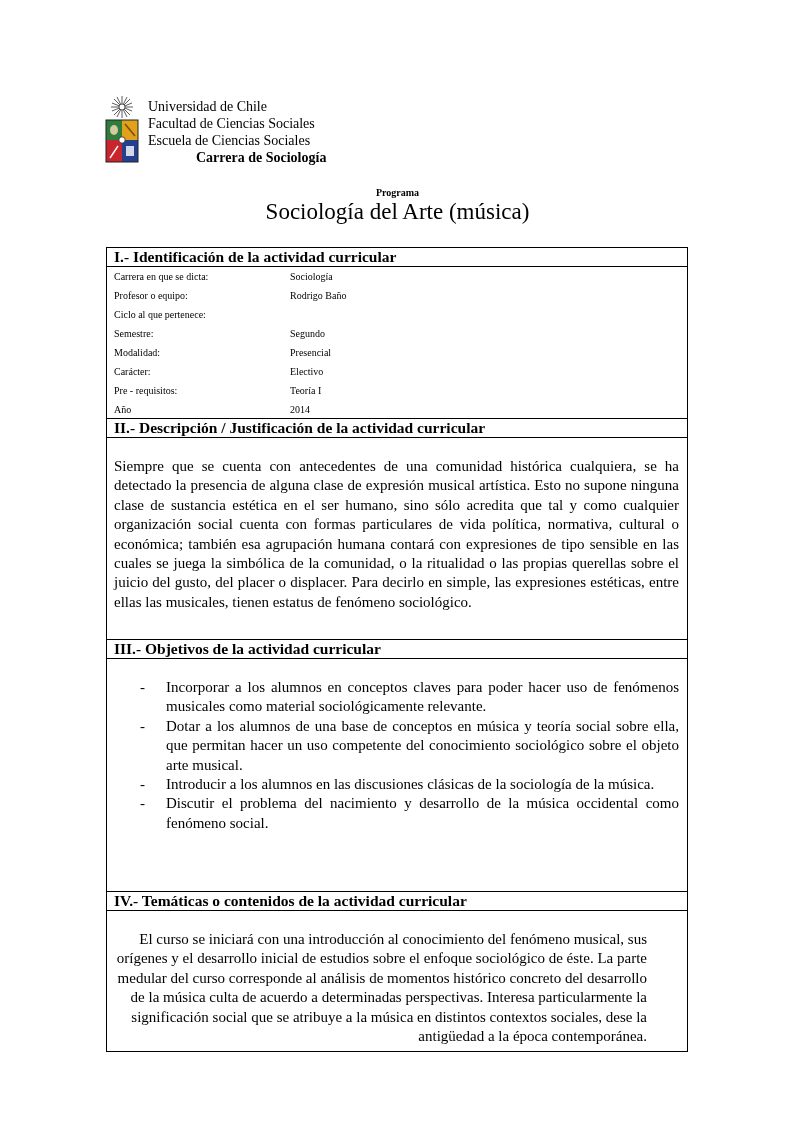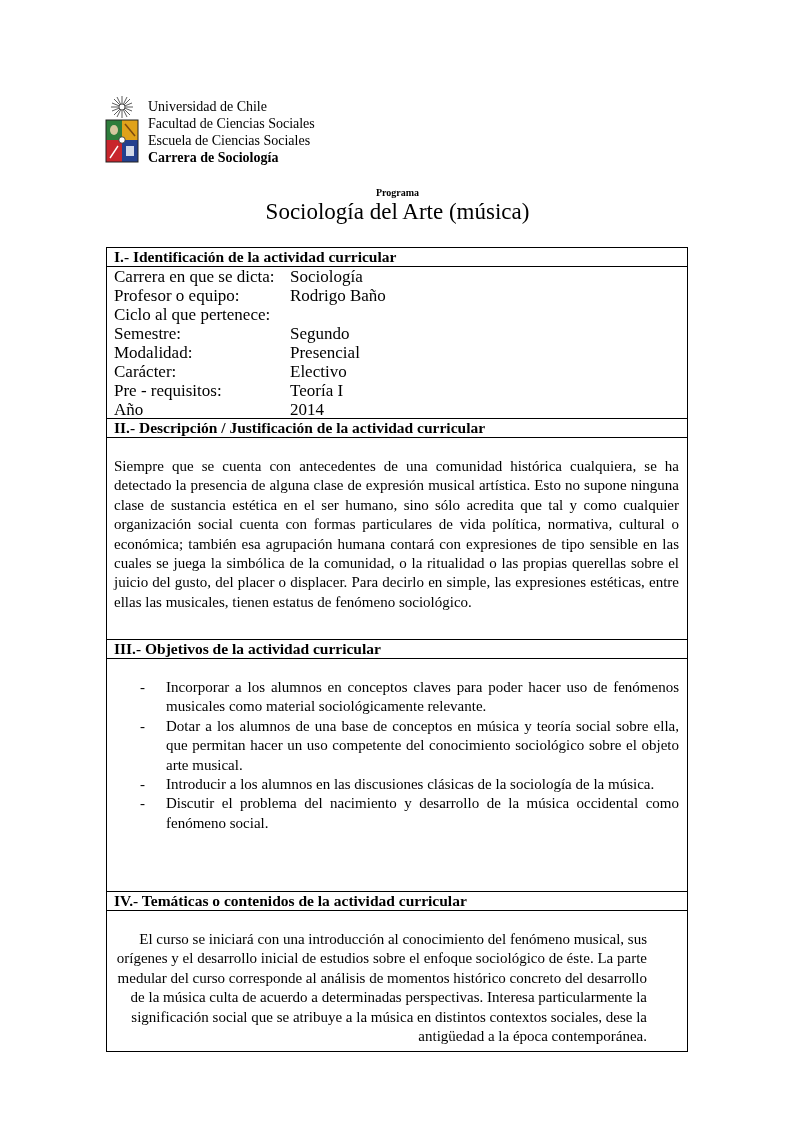--- a/index.html
+++ b/index.html
@@ -7,40 +7,40 @@
       width: 800px; height: 1132px; position: relative; overflow: hidden;
       font-family: "Liberation Serif", "DejaVu Serif", serif;
       color: #000;
     }
     .letterhead {
       position: absolute; left: 104px; top: 94px;
       display: flex; align-items: flex-end;
     }
     .logo { width: 36px; height: 72px; margin-right: 8px; }
     .lh-lines { font-size: 14px; line-height: 17px; padding-top: 1px; }
-    .lh-lines .bold { font-weight: bold; }
+    .lh-lines .bold { font-weight: bold; margin-left: 48px; }
     .doc-title {
       position: absolute; left: 106px; width: 583px; top: 184px;
       text-align: center; font-weight: bold; font-size: 10px; line-height: 17px;
     }
     .doc-subtitle {
       position: absolute; left: 106px; width: 583px; top: 201px;
       text-align: center; font-size: 23px; line-height: 21px;
     }
     .doc-table {
       position: absolute; left: 106px; top: 222px; width: 582px;
       border: 1.5px solid #000; box-sizing: border-box; margin-top: 25px;
     }
     .sec-head {
       font-weight: bold; font-size: 15.5px; line-height: 18px;
       padding: 0 7px; border-bottom: 1.5px solid #000; height: 18px;
     }
     .sec-body { border-bottom: 1.5px solid #000; box-sizing: border-box; }
     .sec-body:last-child { border-bottom: none; }
-    .id-row { display: flex; font-size: 17px; line-height: 19px; padding-left: 7px; align-items: flex-end; }
+    .id-row { display: flex; font-size: 10px; line-height: 19px; padding-left: 7px; align-items: flex-end; }
     .id-label { width: 176px; }
     .id-value { flex: 1; }
     .para {
       font-size: 15px; line-height: 19.4px; text-align: justify;
       padding: 0 8px 0 7px;
     }
     .para.left { text-align: right; }
     .obj-list { list-style: none; margin: 0; padding: 0 8px 0 0; }
     .obj-item {
       position: relative; padding-left: 59px; font-size: 15px; line-height: 19.4px;

